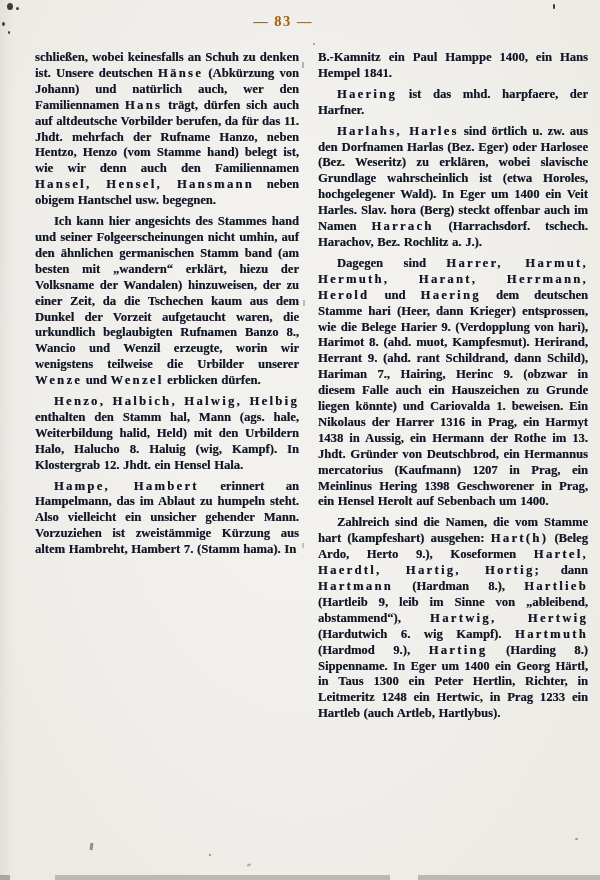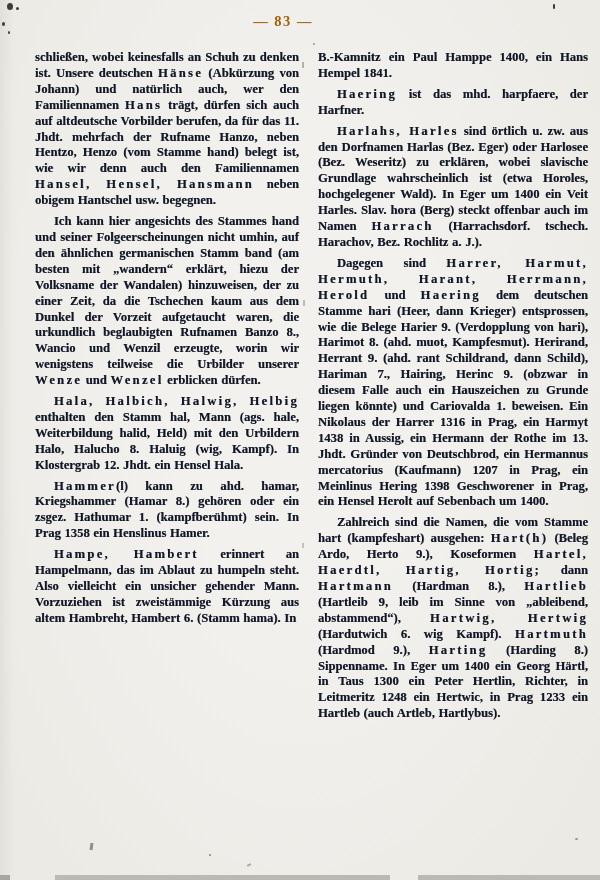--- a/index.html
+++ b/index.html
@@ -45,23 +45,22 @@
 </style>
 </head>
 <body>
 
 <div class="page-header">— 83 —</div>
 
 <div class="columns">
   <div class="col col-left" id="col-left">
       <p class="para"><span class="plain">schließen, wobei keinesfalls an Schuh zu denken ist. Unsere deutschen </span><span class="spaced">Hänse</span><span class="plain"> (Abkürzung von Johann) und natürlich auch, wer den Familiennamen </span><span class="spaced">Hans</span><span class="plain"> trägt, dürfen sich auch auf altdeutsche Vorbilder berufen, da für das 11. Jhdt. mehrfach der Rufname Hanzo, neben Hentzo, Henzo (vom Stamme hand) belegt ist, wie wir denn auch den Familiennamen </span><span class="spaced">Hansel, Hensel, Hansmann</span><span class="plain"> neben obigem Hantschel usw. begegnen.</span></p>
       <p class="para indent"><span class="plain">Ich kann hier angesichts des Stammes hand und seiner Folgeerscheinungen nicht umhin, auf den ähnlichen germanischen Stamm band (am besten mit „wandern“ erklärt, hiezu der Volksname der Wandalen) hinzuweisen, der zu einer Zeit, da die Tschechen kaum aus dem Dunkel der Vorzeit aufgetaucht waren, die urkundlich beglaubigten Rufnamen Banzo 8., Wancio und Wenzil erzeugte, worin wir wenigstens teilweise die Urbilder unserer </span><span class="spaced">Wenze</span><span class="plain"> und </span><span class="spaced">Wenzel</span><span class="plain"> erblicken dürfen.</span></p>
-      <p class="para indent"><span class="spaced">Hala, Halbich, Halwig, Helbig</span><span class="plain"> enthalten den Stamm hal, Mann (ags. hale, Weiterbildung halid, Held) mit den Urbildern Halo, Halucho 8. Haluig (wig, Kampf). In Klostergrab 12. Jhdt. ein Hensel Hala.</span></p>
-      <p class="para indent"><span class="spaced">Hammer</span><span class="plain">(l) kann zu ahd. hamar, Kriegshammer (Hamar 8.) gehören oder ein zsgez. Hathumar 1. (kampfberühmt) sein. In Prag 1358 ein Henslinus Hamer.</span></p>
-      <p class="para indent"><span class="spaced">Hampe, Hambert</span><span class="plain"> erinnert an Hampelmann, das im Ablaut zu humpeln steht. Also vielleicht ein unsicher gehender Mann. Vorzuziehen ist zweistämmige Kürzung aus altem Hambreht, Hambert 6. (Stamm hama). In</span></p>
+      <p class="para indent"><span class="spaced">Henzo, Halbich, Halwig, Helbig</span><span class="plain"> enthalten den Stamm hal, Mann (ags. hale, Weiterbildung halid, Held) mit den Urbildern Halo, Halucho 8. Haluig (wig, Kampf). In Klostergrab 12. Jhdt. ein Hensel Hala.</span></p>
+      <p class="para indent"><span class="spaced">Hampe, Hambert</span><span class="plain"> erinnert an Hampelmann, das im Ablaut zu humpeln steht. Also vielleicht ein unsicher gehender Mann. Vorzuziehen ist zweistämmige Kürzung aus altem Hambreht, Hambert 7. (Stamm hama). In</span></p>
     </div>
   <div class="col col-right" id="col-right">
       <p class="para"><span class="plain">B.-Kamnitz ein Paul Hamppe 1400, ein Hans Hempel 1841.</span></p>
       <p class="para indent"><span class="spaced">Haering</span><span class="plain"> ist das mhd. harpfaere, der Harfner.</span></p>
       <p class="para indent"><span class="spaced">Harlahs, Harles</span><span class="plain"> sind örtlich u. zw. aus den Dorfnamen Harlas (Bez. Eger) oder Harlosee (Bez. Weseritz) zu erklären, wobei slavische Grundlage wahrscheinlich ist (etwa Horoles, hochgelegener Wald). In Eger um 1400 ein Veit Harles. Slav. hora (Berg) steckt offenbar auch im Namen </span><span class="spaced">Harrach</span><span class="plain"> (Harrachsdorf. tschech. Harachov, Bez. Rochlitz a. J.).</span></p>
       <p class="para indent"><span class="plain">Dagegen sind </span><span class="spaced">Harrer, Harmut, Hermuth, Harant, Herrmann, Herold</span><span class="plain"> und </span><span class="spaced">Haering</span><span class="plain"> dem deutschen Stamme hari (Heer, dann Krieger) entsprossen, wie die Belege Harier 9. (Verdopplung von hari), Harimot 8. (ahd. muot, Kampfesmut). Herirand, Herrant 9. (ahd. rant Schildrand, dann Schild), Hariman 7., Hairing, Herinc 9. (obzwar in diesem Falle auch ein Hauszeichen zu Grunde liegen könnte) und Cariovalda 1. beweisen. Ein Nikolaus der Harrer 1316 in Prag, ein Harmyt 1438 in Aussig, ein Hermann der Rothe im 13. Jhdt. Gründer von Deutschbrod, ein Hermannus mercatorius (Kaufmann) 1207 in Prag, ein Meinlinus Hering 1398 Geschworener in Prag, ein Hensel Herolt auf Sebenbach um 1400.</span></p>
       <p class="para indent"><span class="plain">Zahlreich sind die Namen, die vom Stamme hart (kampfeshart) ausgehen: </span><span class="spaced">Hart(h)</span><span class="plain"> (Beleg Ardo, Herto 9.), Koseformen </span><span class="spaced">Hartel, Haerdtl, Hartig, Hortig</span><span class="plain">; dann </span><span class="spaced">Hartmann</span><span class="plain"> (Hardman 8.), </span><span class="spaced">Hartlieb</span><span class="plain"> (Hartleib 9, leib im Sinne von „ableibend, abstammend“), </span><span class="spaced">Hartwig, Hertwig</span><span class="plain"> (Hardutwich 6. wig Kampf). </span><span class="spaced">Hartmuth</span><span class="plain"> (Hardmod 9.), </span><span class="spaced">Harting</span><span class="plain"> (Harding 8.) Sippenname. In Eger um 1400 ein Georg Härtl, in Taus 1300 ein Peter Hertlin, Richter, in Leitmeritz 1248 ein Hertwic, in Prag 1233 ein Hartleb (auch Artleb, Hartlybus).</span></p>
     </div>
 </div>
 

